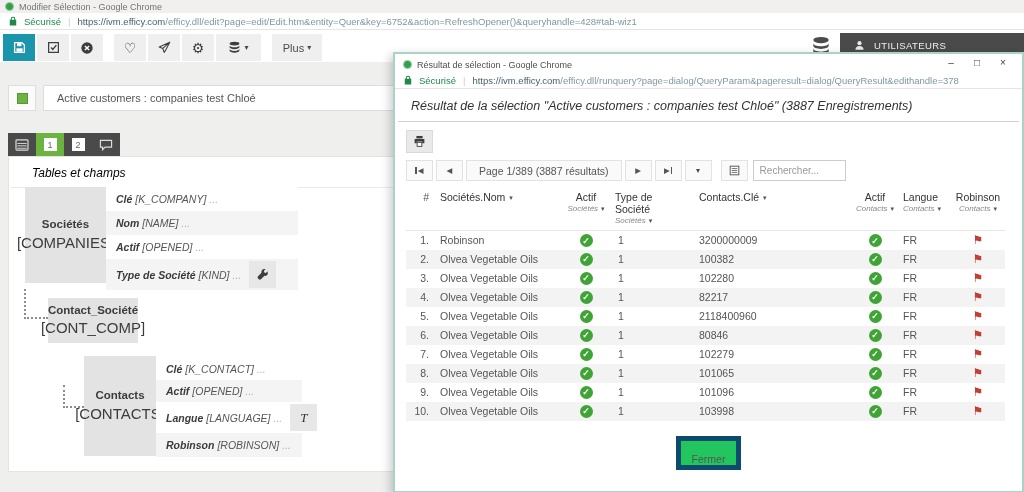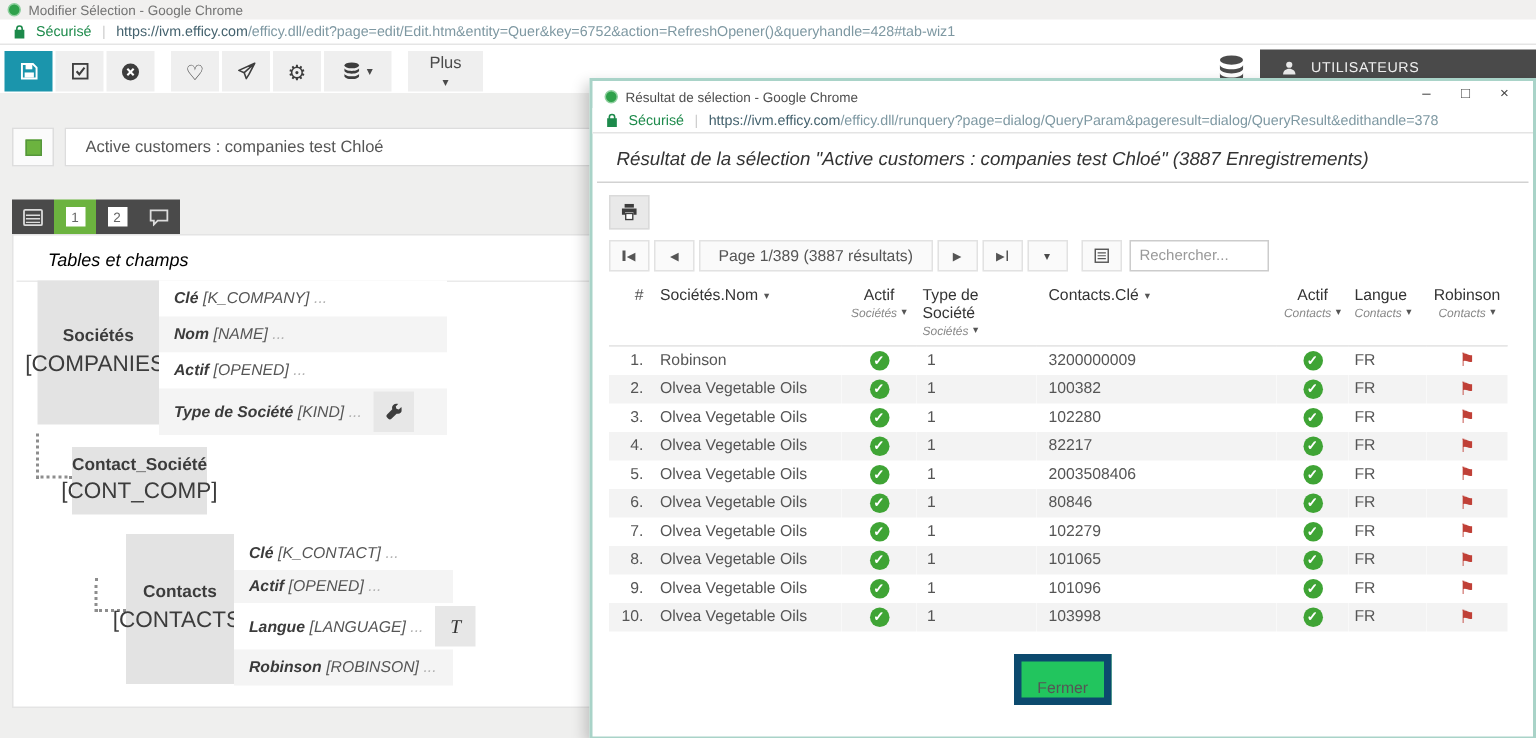--- a/index.html
+++ b/index.html
@@ -31,21 +31,21 @@
   
   .mw-toolbar { position:absolute; top:30px; left:0; right:0; height:32px; background:#fff; }
   .tb-left { position:absolute; left:3px; top:4px; display:flex; }
   .tbtn {
     width:32px; height:27px; margin-right:2px; background:#efefef; border:none;
     display:flex; align-items:center; justify-content:center; gap:3px;
     color:#3d3d3d; font-size:13px; cursor:default; padding:0;
   }
   .tbtn.save { background:#1b95ac; color:#fff; }
   .tbtn.wide { width:45px; }
-  .tbtn.plus { width:50px; font-size:11px; color:#4a4a4a; font-family:"Liberation Sans",sans-serif;flex-direction:column; }
+  .tbtn.plus { width:50px; font-size:11px; color:#4a4a4a; font-family:"Liberation Sans",sans-serif; }
   .tb-gap { width:9px; }
   .caret-sm { font-size:8px; color:#4a4a4a; line-height:1; }
   .db-standalone { position:absolute; right:192px; top:6px; color:#4b4b4b; }
   .users-bar {
     position:absolute; right:0; top:3px; width:184px; height:24px; background:#4a4a4a;
     color:#efefef; display:flex; align-items:center; gap:9px; padding-left:14px;
     font-size:9.5px; letter-spacing:.4px;
   }
 
   
@@ -483,21 +483,21 @@
       <td class="c4">82217</td>
       <td class="c5"><span class="okc">✓</span></td>
       <td class="c6">FR</td>
       <td class="c7"><span class="flg">⚑</span></td>
     </tr>
         <tr>
       <td class="c0">5.</td>
       <td class="c1">Olvea Vegetable Oils</td>
       <td class="c2"><span class="okc">✓</span></td>
       <td class="c3">1</td>
-      <td class="c4">2003508406</td>
+      <td class="c4">2118400960</td>
       <td class="c5"><span class="okc">✓</span></td>
       <td class="c6">FR</td>
       <td class="c7"><span class="flg">⚑</span></td>
     </tr>
         <tr>
       <td class="c0">6.</td>
       <td class="c1">Olvea Vegetable Oils</td>
       <td class="c2"><span class="okc">✓</span></td>
       <td class="c3">1</td>
       <td class="c4">80846</td>

